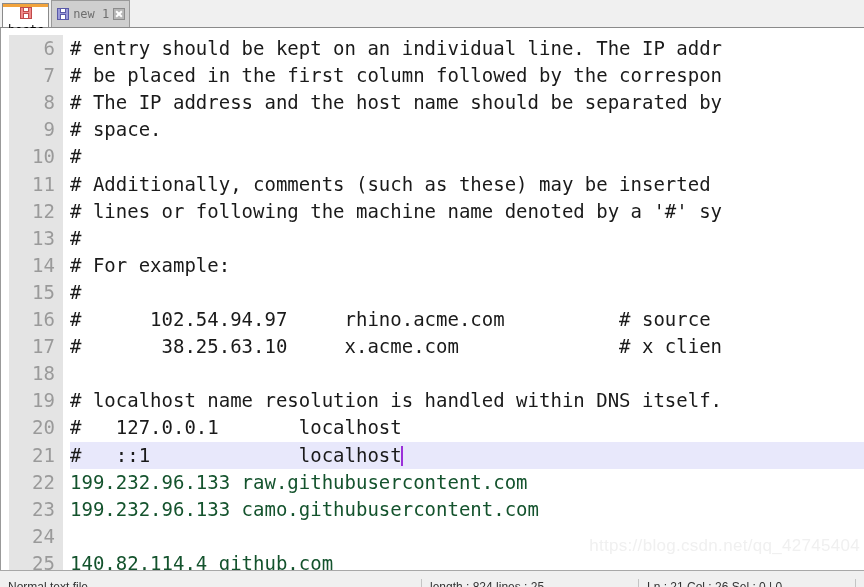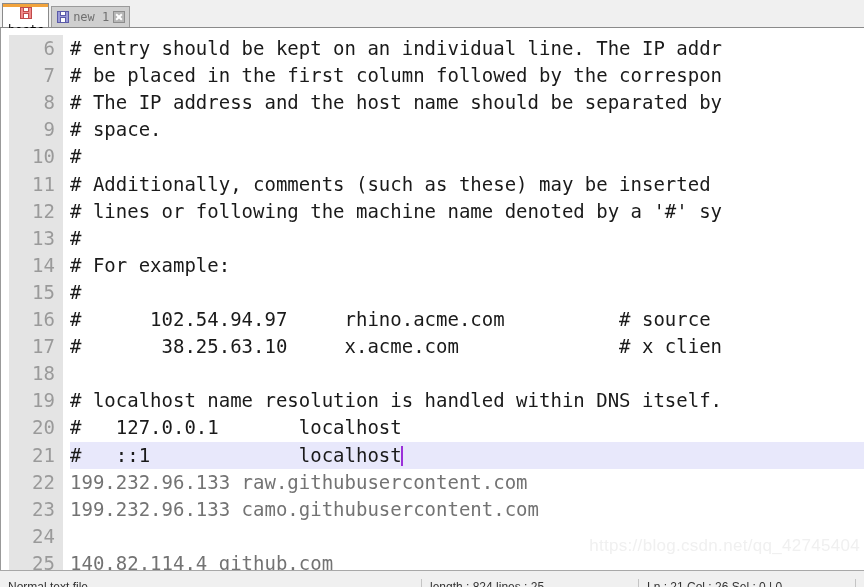--- a/index.html
+++ b/index.html
@@ -20,21 +20,21 @@
     height: 28px;
     background: #f0f0f0;
     border-bottom: 1px solid #8a8a8a;
     display: flex;
     align-items: flex-end;
     padding-left: 2px;
     box-sizing: border-box;
   }
   .tab {
     position: relative;
-    height: 21px;
+    height: 27px;
     display: flex;
     align-items: center;
     gap: 4px;
     padding: 0 4px 0 5px;
     box-sizing: border-box;
     font-family: "DejaVu Sans Mono", monospace;
     font-size: 12px;
     border: 1px solid #9a9a9a;
     border-bottom: none;
     margin-right: 2px;
@@ -160,21 +160,21 @@
     height: 27.1px;
   }
   .linetext-wrap {
     flex: 1 1 auto;
     height: 27.1px;
     line-height: 27.1px;
     overflow: hidden;
     position: relative;
   }
   .linetext {
-    color: #737373;
+    color: #14532d;
     display: inline-block;
     white-space: pre;
   }
   .linetext.comment { color: #1a1a1a; text-align: center; }
   .caret {
     display: inline-block;
     width: 2px;
     height: 20px;
     background: #9b30d9;
     vertical-align: -4px;

